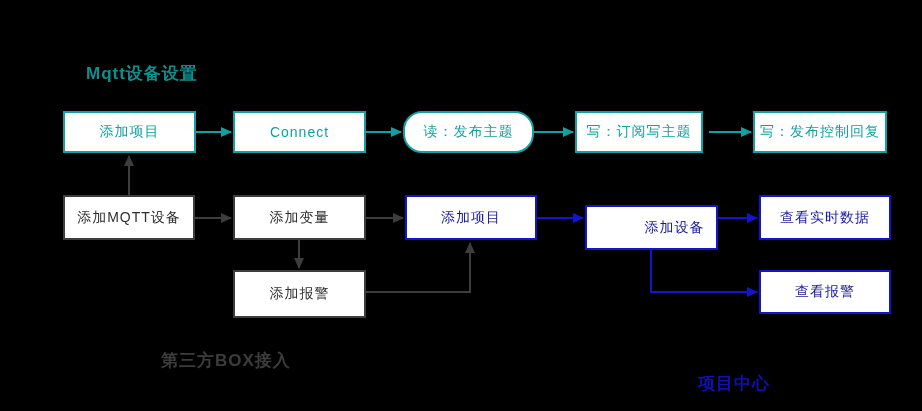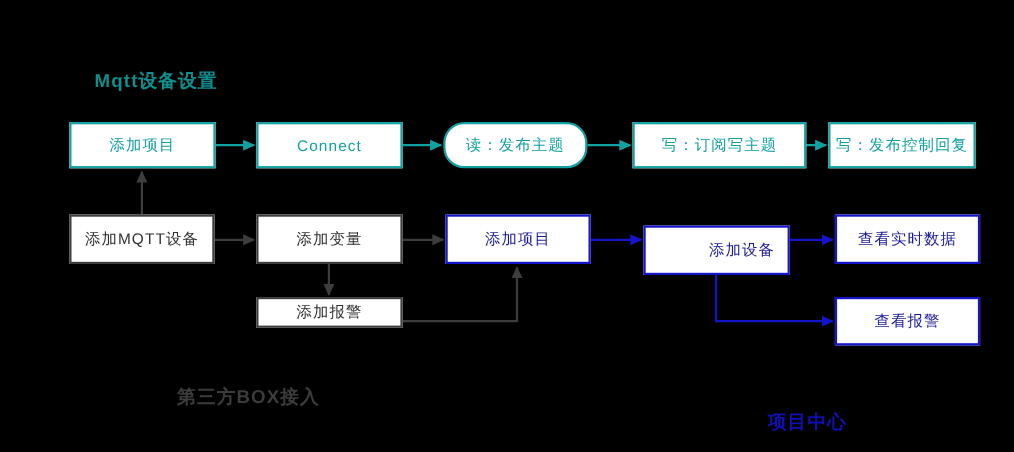--- a/index.html
+++ b/index.html
@@ -78,28 +78,28 @@
     <line x1="537" y1="218" x2="583" y2="218" stroke="#1414cc" stroke-width="2" marker-end="url(#arrow-blue)"></line>
     <line x1="718" y1="218" x2="757" y2="218" stroke="#1414cc" stroke-width="2" marker-end="url(#arrow-blue)"></line>
     <polyline points="651,240 651,292 757,292" fill="none" stroke="#1414cc" stroke-width="2" marker-end="url(#arrow-blue)"></polyline>
   </svg>
 
   <div class="label teal-label" style="left:86px; top:62px;">Mqtt设备设置</div>
 
   <div class="node teal" style="left:63px;  top:111px; width:133px; height:42px;">添加项目</div>
   <div class="node teal" style="left:233px; top:111px; width:133px; height:42px;">Connect</div>
   <div class="node teal" style="left:403px; top:111px; width:131px; height:42px;border-radius:19px;">读：发布主题</div>
-  <div class="node teal" style="left:575px; top:111px; width:158px; height:42px;font-family:Liberation Serif, serif;">写：订阅写主题</div>
+  <div class="node teal" style="left:575px; top:111px; width:128px; height:42px;font-family:Liberation Serif, serif;">写：订阅写主题</div>
   <div class="node teal" style="left:753px; top:111px; width:134px; height:42px;">写：发布控制回复</div>
 
   <div class="node gray" style="left:63px;  top:195px; width:132px; height:45px;">添加MQTT设备</div>
   <div class="node gray" style="left:233px; top:195px; width:133px; height:45px;">添加变量</div>
   <div class="node blue" style="left:405px; top:195px; width:132px; height:45px;">添加项目</div>
   <div class="node blue" style="left:585px; top:205px; width:133px; height:45px;padding-left:46px;">添加设备</div>
   <div class="node blue" style="left:759px; top:195px; width:132px; height:45px;">查看实时数据</div>
 
-  <div class="node gray" style="left:233px; top:270px; width:133px; height:28px;">添加报警</div>
+  <div class="node gray" style="left:233px; top:270px; width:133px; height:48px;">添加报警</div>
   <div class="node blue" style="left:759px; top:270px; width:132px; height:44px;">查看报警</div>
 
   <div class="label gray-label" style="left:161px; top:349px;">第三方BOX接入</div>
   <div class="label blue-label" style="left:698px; top:352px;margin-top:20px;">项目中心</div>
 
 </div>
 
 </body></html>

